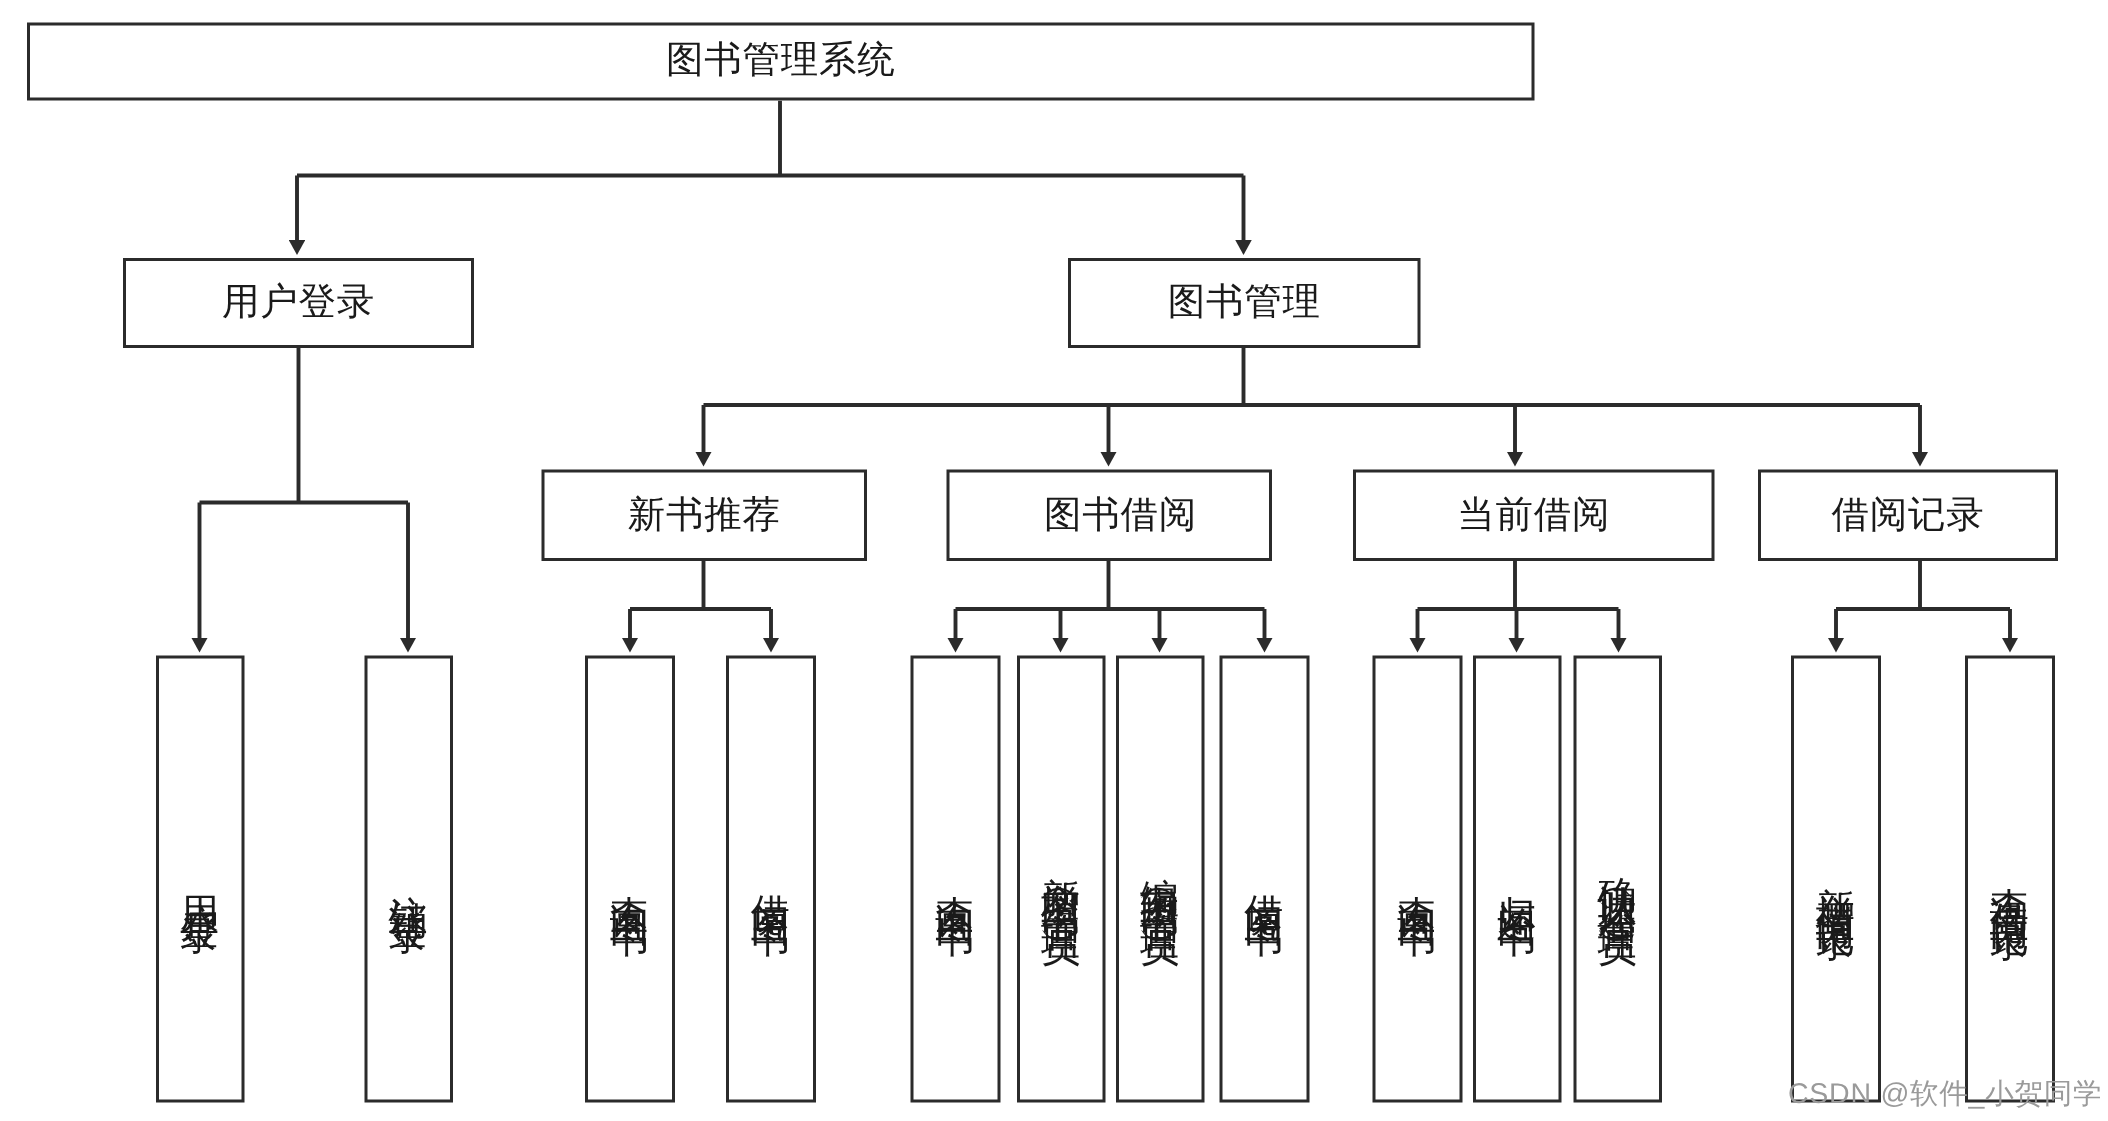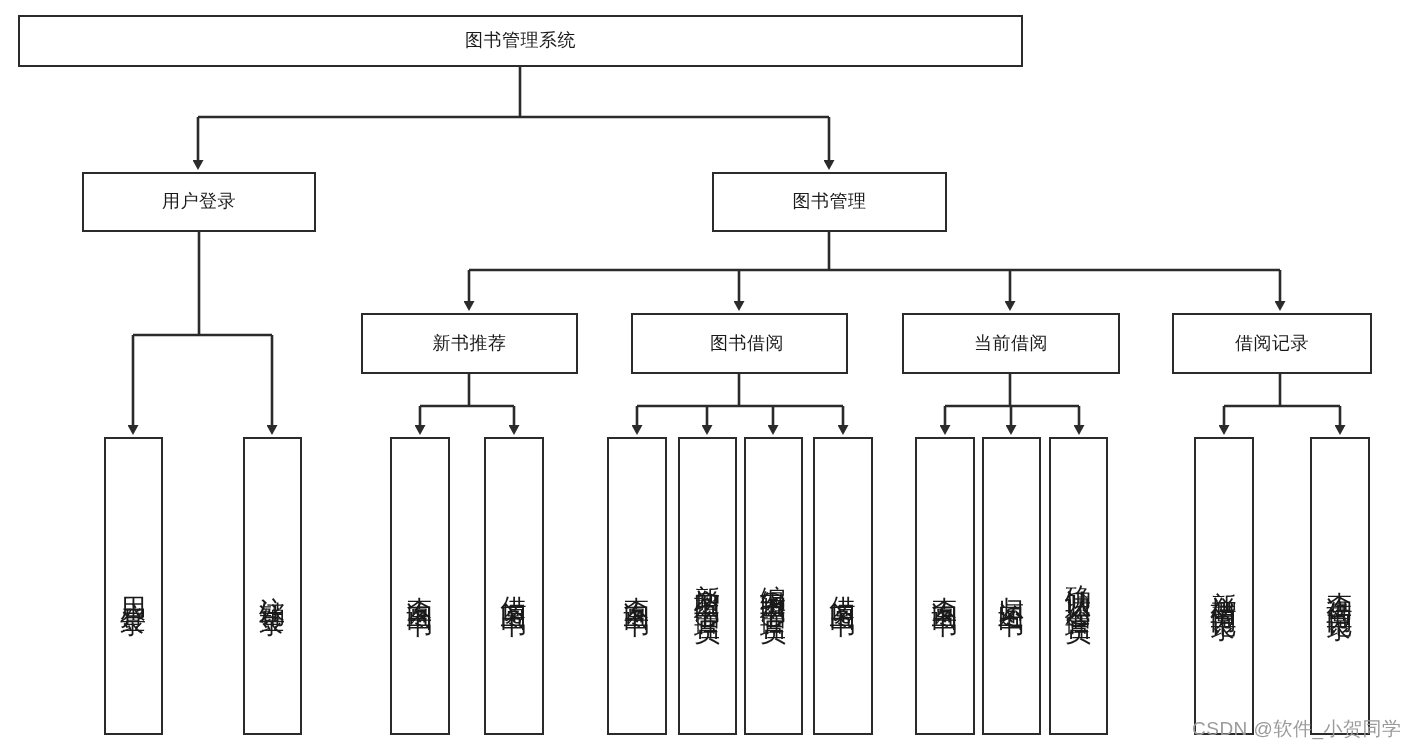--- a/index.html
+++ b/index.html
@@ -34,21 +34,21 @@
     justify-content: center;
     z-index: 2;
   }
   .node-label {
     color: #1a1a1a;
     letter-spacing: 0.5px;
     white-space: nowrap;
     line-height: 1.1;
   }
   .node.horizontal .node-label {
-    font-size: 18px;
+    font-size: 25px;
   }
   .node.vertical {
     align-items: center;
     justify-content: center;
   }
   .node.vertical .node-label {
     writing-mode: vertical-rl;
     text-orientation: upright;
     font-size: 26px;
     letter-spacing: 5px;
@@ -129,21 +129,21 @@
   <div class="node horizontal" style="left:712px; top:172px; width:235px; height:60px;justify-content:center;">
     <span class="node-label">图书管理</span>
   </div>
 
   <div class="node horizontal" style="left:361px; top:313px; width:217px; height:61px;">
     <span class="node-label">新书推荐</span>
   </div>
   <div class="node horizontal" style="left:631px; top:313px; width:217px; height:61px;padding-left:15px;">
     <span class="node-label">图书借阅</span>
   </div>
-  <div class="node horizontal" style="left:902px; top:313px; width:218px; height:61px;">
+  <div class="node horizontal" style="left:902px; top:313px; width:241px; height:61px;">
     <span class="node-label">当前借阅</span>
   </div>
   <div class="node horizontal" style="left:1172px; top:313px; width:200px; height:61px;">
     <span class="node-label">借阅记录</span>
   </div>
 
   <div class="node vertical" style="left:104px; top:437px; width:59px; height:298px;">
     <span class="node-label">用户登录</span>
   </div>
   <div class="node vertical" style="left:243px; top:437px; width:59px; height:298px;">

